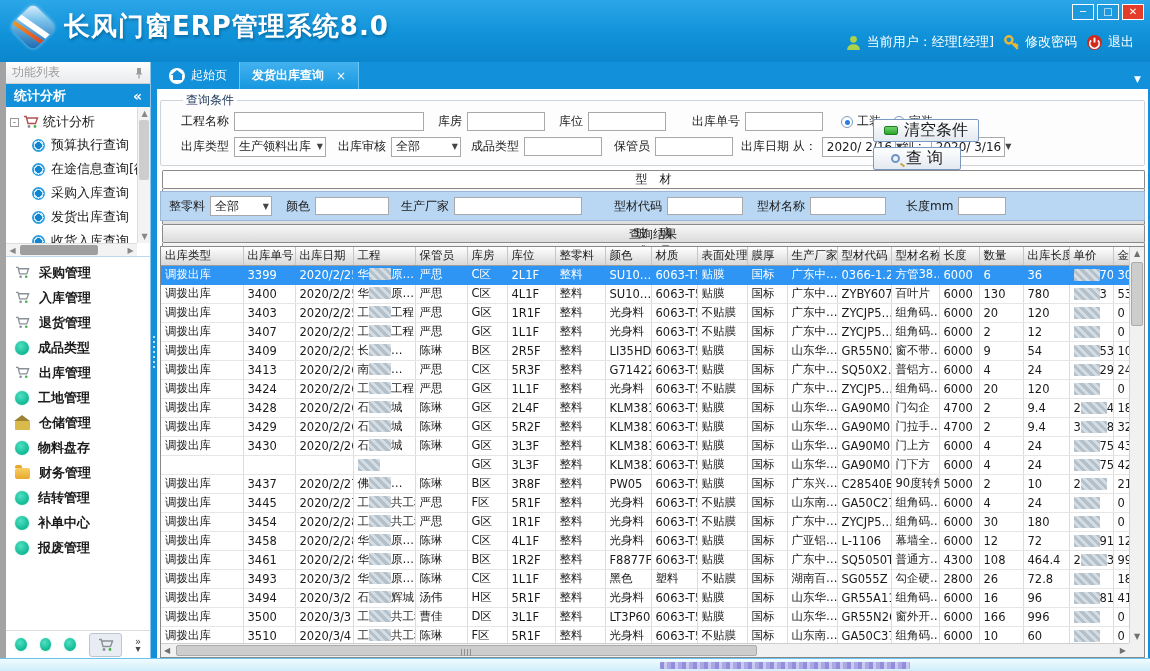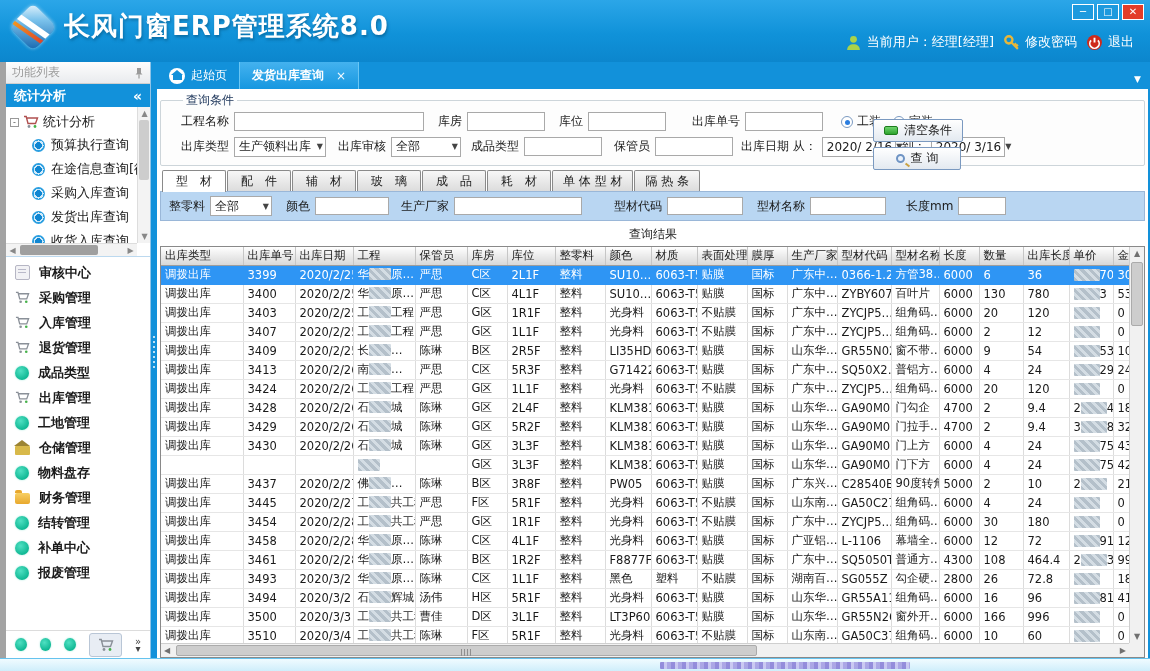--- a/index.html
+++ b/index.html
@@ -89,29 +89,29 @@
   .querybox legend { font-size:12px; color:#223a5e; padding:0 3px; margin-left:2px; }
   .qrow { display:flex; align-items:center; height:25px; font-size:12px; white-space:nowrap; }
   .qlabel { margin-right:5px; }
   .inp { height:19px; border:1px solid #a9a9a9; background:#fff; padding:0 3px; font:inherit; }
   .dd { height:20px; border:1px solid #a9a9a9; background:#fff; display:inline-flex; align-items:center; justify-content:space-between; padding:0 2px 0 4px; cursor:pointer; }
   .dd .caret { font-size:8px; color:#444; margin-left:4px; }
   .radio { display:inline-flex; align-items:center; gap:4px; margin-right:12px; cursor:pointer; }
   .rdot { width:12px; height:12px; border-radius:50%; border:1px solid #7b9ac1; background:#fff; position:relative; flex:none; }
   .rdot.on::after { content:""; position:absolute; left:3px; top:3px; width:5px; height:5px; border-radius:50%; background:#2a7de0; }
   .btn { position:absolute; height:23px; border:1px solid #7a99c0; background:linear-gradient(#ffffff,#e3e9f0); border-radius:2px;
-         display:inline-flex; align-items:center; gap:6px; padding:0 10px; font-size:12px; cursor:pointer; }
+         display:inline-flex; align-items:center; gap:6px; padding:0 10px; font-size:16px; cursor:pointer; }
   .btn-clear { left:712px; top:10px; }
   .btn-search { left:712px; top:38px; width:88px; justify-content:center; }
   .ic-clear { width:14px; height:9px; background:linear-gradient(#6fd46f,#2da32d); border:1px solid #1d7c1d; border-radius:2px; }
   .ic-mag { width:9px; height:9px; border:2px solid #6f94c4; border-radius:50%; position:relative; background:#eaf2fb; }
   .ic-mag::after { content:""; position:absolute; left:7px; top:8px; width:5px; height:2px; background:#caa243; transform:rotate(40deg); }
 
   
-  .mat-tabs { display:flex; height:21px; margin:4px 0 0 1px; padding-left:1px; }
+  .mat-tabs { display:flex; height:21px; margin:4px 0 0 1px; padding-left:1px;flex-direction:column; }
   .mtab { min-width:64px; padding:0 10px; margin-right:1px; border:1px solid #8a8a8a; border-bottom:none; border-radius:2px 2px 0 0;
           background:linear-gradient(#f7f7f7,#dcdcdc); display:flex; align-items:center; justify-content:center; font-size:12px; cursor:pointer; white-space:nowrap; }
   .mtab.active { background:#fff; height:22px; position:relative; z-index:2; }
   .subfilter { height:30px; background:#b9d6f2; border:1px solid #9ab7d8; display:flex; align-items:center; font-size:12px; padding:0 8px; white-space:nowrap; position:relative; z-index:1; margin-right:1px; }
   .subfilter .inp { height:18px; }
   .results-label { font-size:12px; padding:5px 2px 3px;text-align:center; }
 
   
   .grid-outer { flex:1; min-height:0; position:relative; border:1px solid #898989; background:#fff; margin:0 1px 0 0; }
   .grid-clip { position:absolute; left:0; top:0; right:15px; bottom:14px; overflow:hidden; }
@@ -236,24 +236,20 @@
           <span class="arr" style="bottom:0">▼</span>
         </div>
         <div class="tree-hscroll">
           <span class="arr" style="left:0">◀</span>
           <div class="thumb"></div>
           <span class="arr" style="right:0">▶</span>
         </div>
       </div>
       <ul class="modules" id="modules">
           <li class="module">
-            <span class="ic ic-note"></span>
-            <span>审核中心</span>
-          </li>
-          <li class="module">
             <svg class="ic" viewBox="0 0 16 14">
               <path d="M1 1.5h2.2l1.8 7h7.5l2-5.5H4" fill="none" stroke="#8a9098" stroke-width="1.4"></path>
               <circle cx="6" cy="11.5" r="1.4" fill="#8a9098"></circle>
               <circle cx="12" cy="11.5" r="1.4" fill="#46b24a"></circle>
             </svg>
             <span>采购管理</span>
           </li>
           <li class="module">
             <svg class="ic" viewBox="0 0 16 14">
               <path d="M1 1.5h2.2l1.8 7h7.5l2-5.5H4" fill="none" stroke="#8a9098" stroke-width="1.4"></path>

